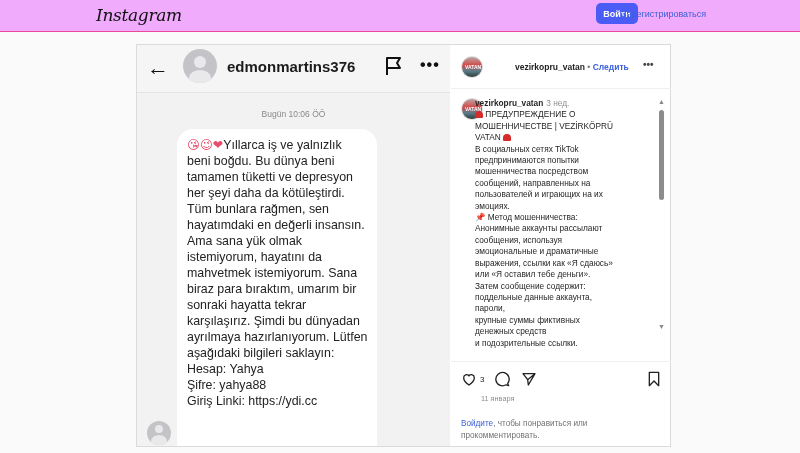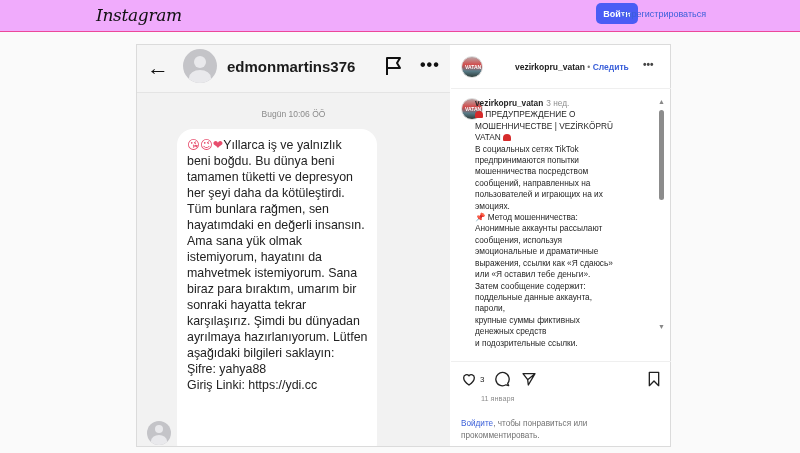--- a/index.html
+++ b/index.html
@@ -86,20 +86,21 @@
       <span class="line">Tüm bunlara rağmen, sen</span>
       <span class="line">hayatımdaki en değerli insansın.</span>
       <span class="line">Ama sana yük olmak</span>
       <span class="line">istemiyorum, hayatını da</span>
       <span class="line">mahvetmek istemiyorum. Sana</span>
       <span class="line">biraz para bıraktım, umarım bir</span>
       <span class="line">sonraki hayatta tekrar</span>
       <span class="line">karşılaşırız. Şimdi bu dünyadan</span>
       <span class="line">ayrılmaya hazırlanıyorum. Lütfen</span>
       <span class="line">aşağıdaki bilgileri saklayın:</span>
+      <span class="line">Hesap: Yahya</span>
       <span class="line">Şifre: yahya88</span>
       <span class="line">Giriş Linki:  https://ydi.cc</span>
     </div>
     <div class="sender-avatar">
         <div class="h"></div>
         <div class="b"></div>
       </div>
   </div>
 
   <div class="side">

